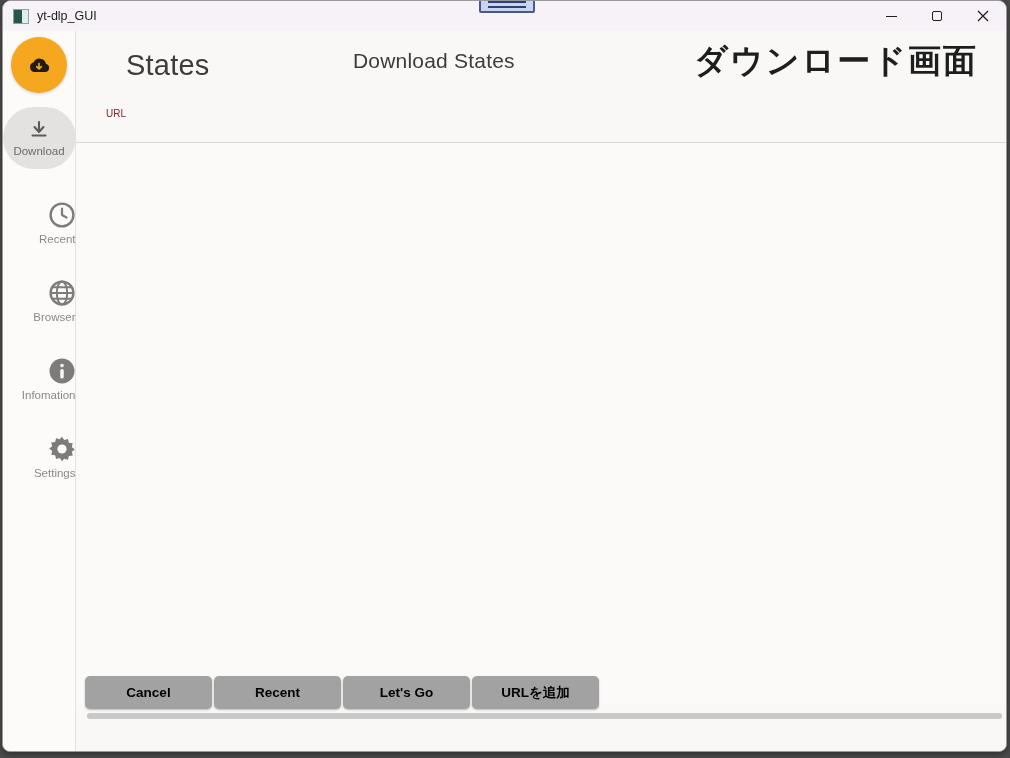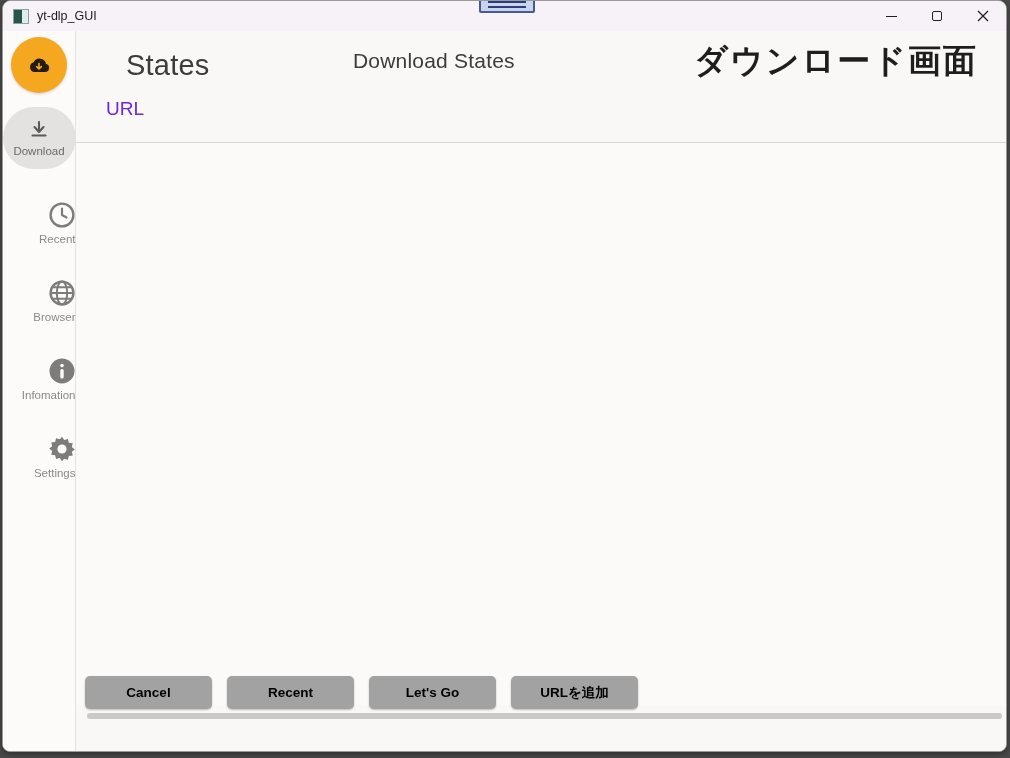--- a/index.html
+++ b/index.html
@@ -79,35 +79,35 @@
   }
   .hdr-center {
     position:absolute; left:277px; top:18px;
     font-size:21px; font-weight:300; color:#3c3c3c; letter-spacing:.2px;
   }
   .hdr-right {
     position:absolute; right:28px; top:8px;
     font-size:33px; font-weight:700; color:#1e1e1e; letter-spacing:2px;
   }
   .url-label {
-    position:absolute; left:30px; top:67px;
-    font-size:19px; color:#6d28d9;
+    position:absolute; left:30px; top:77px;
+    font-size:10px; color:#7f1d1d;
   }
   .divider {
     position:absolute; left:0; right:0; top:111px;
     border-top:1px solid #d9d8d5;
   }
   .list-area {
     position:absolute; left:0; right:0; top:112px; bottom:48px;
     background:#fbfaf9;
   }
   
   .footer-buttons {
     position:absolute; left:9px; bottom:44px;
-    display:flex; gap:15px;margin-top:28px;
+    display:flex; gap:2px;margin-top:28px;
   }
   .btn {
     width:127px; height:33px;
     background:#a2a2a2; border:none; border-radius:5px;
     font-size:13.5px; font-weight:600; color:#000;
     font-family:"Liberation Sans","DejaVu Sans",sans-serif;
     box-shadow:0 1px 2px rgba(0,0,0,.25);
     cursor:default;
   }
   .h-scrollbar {

